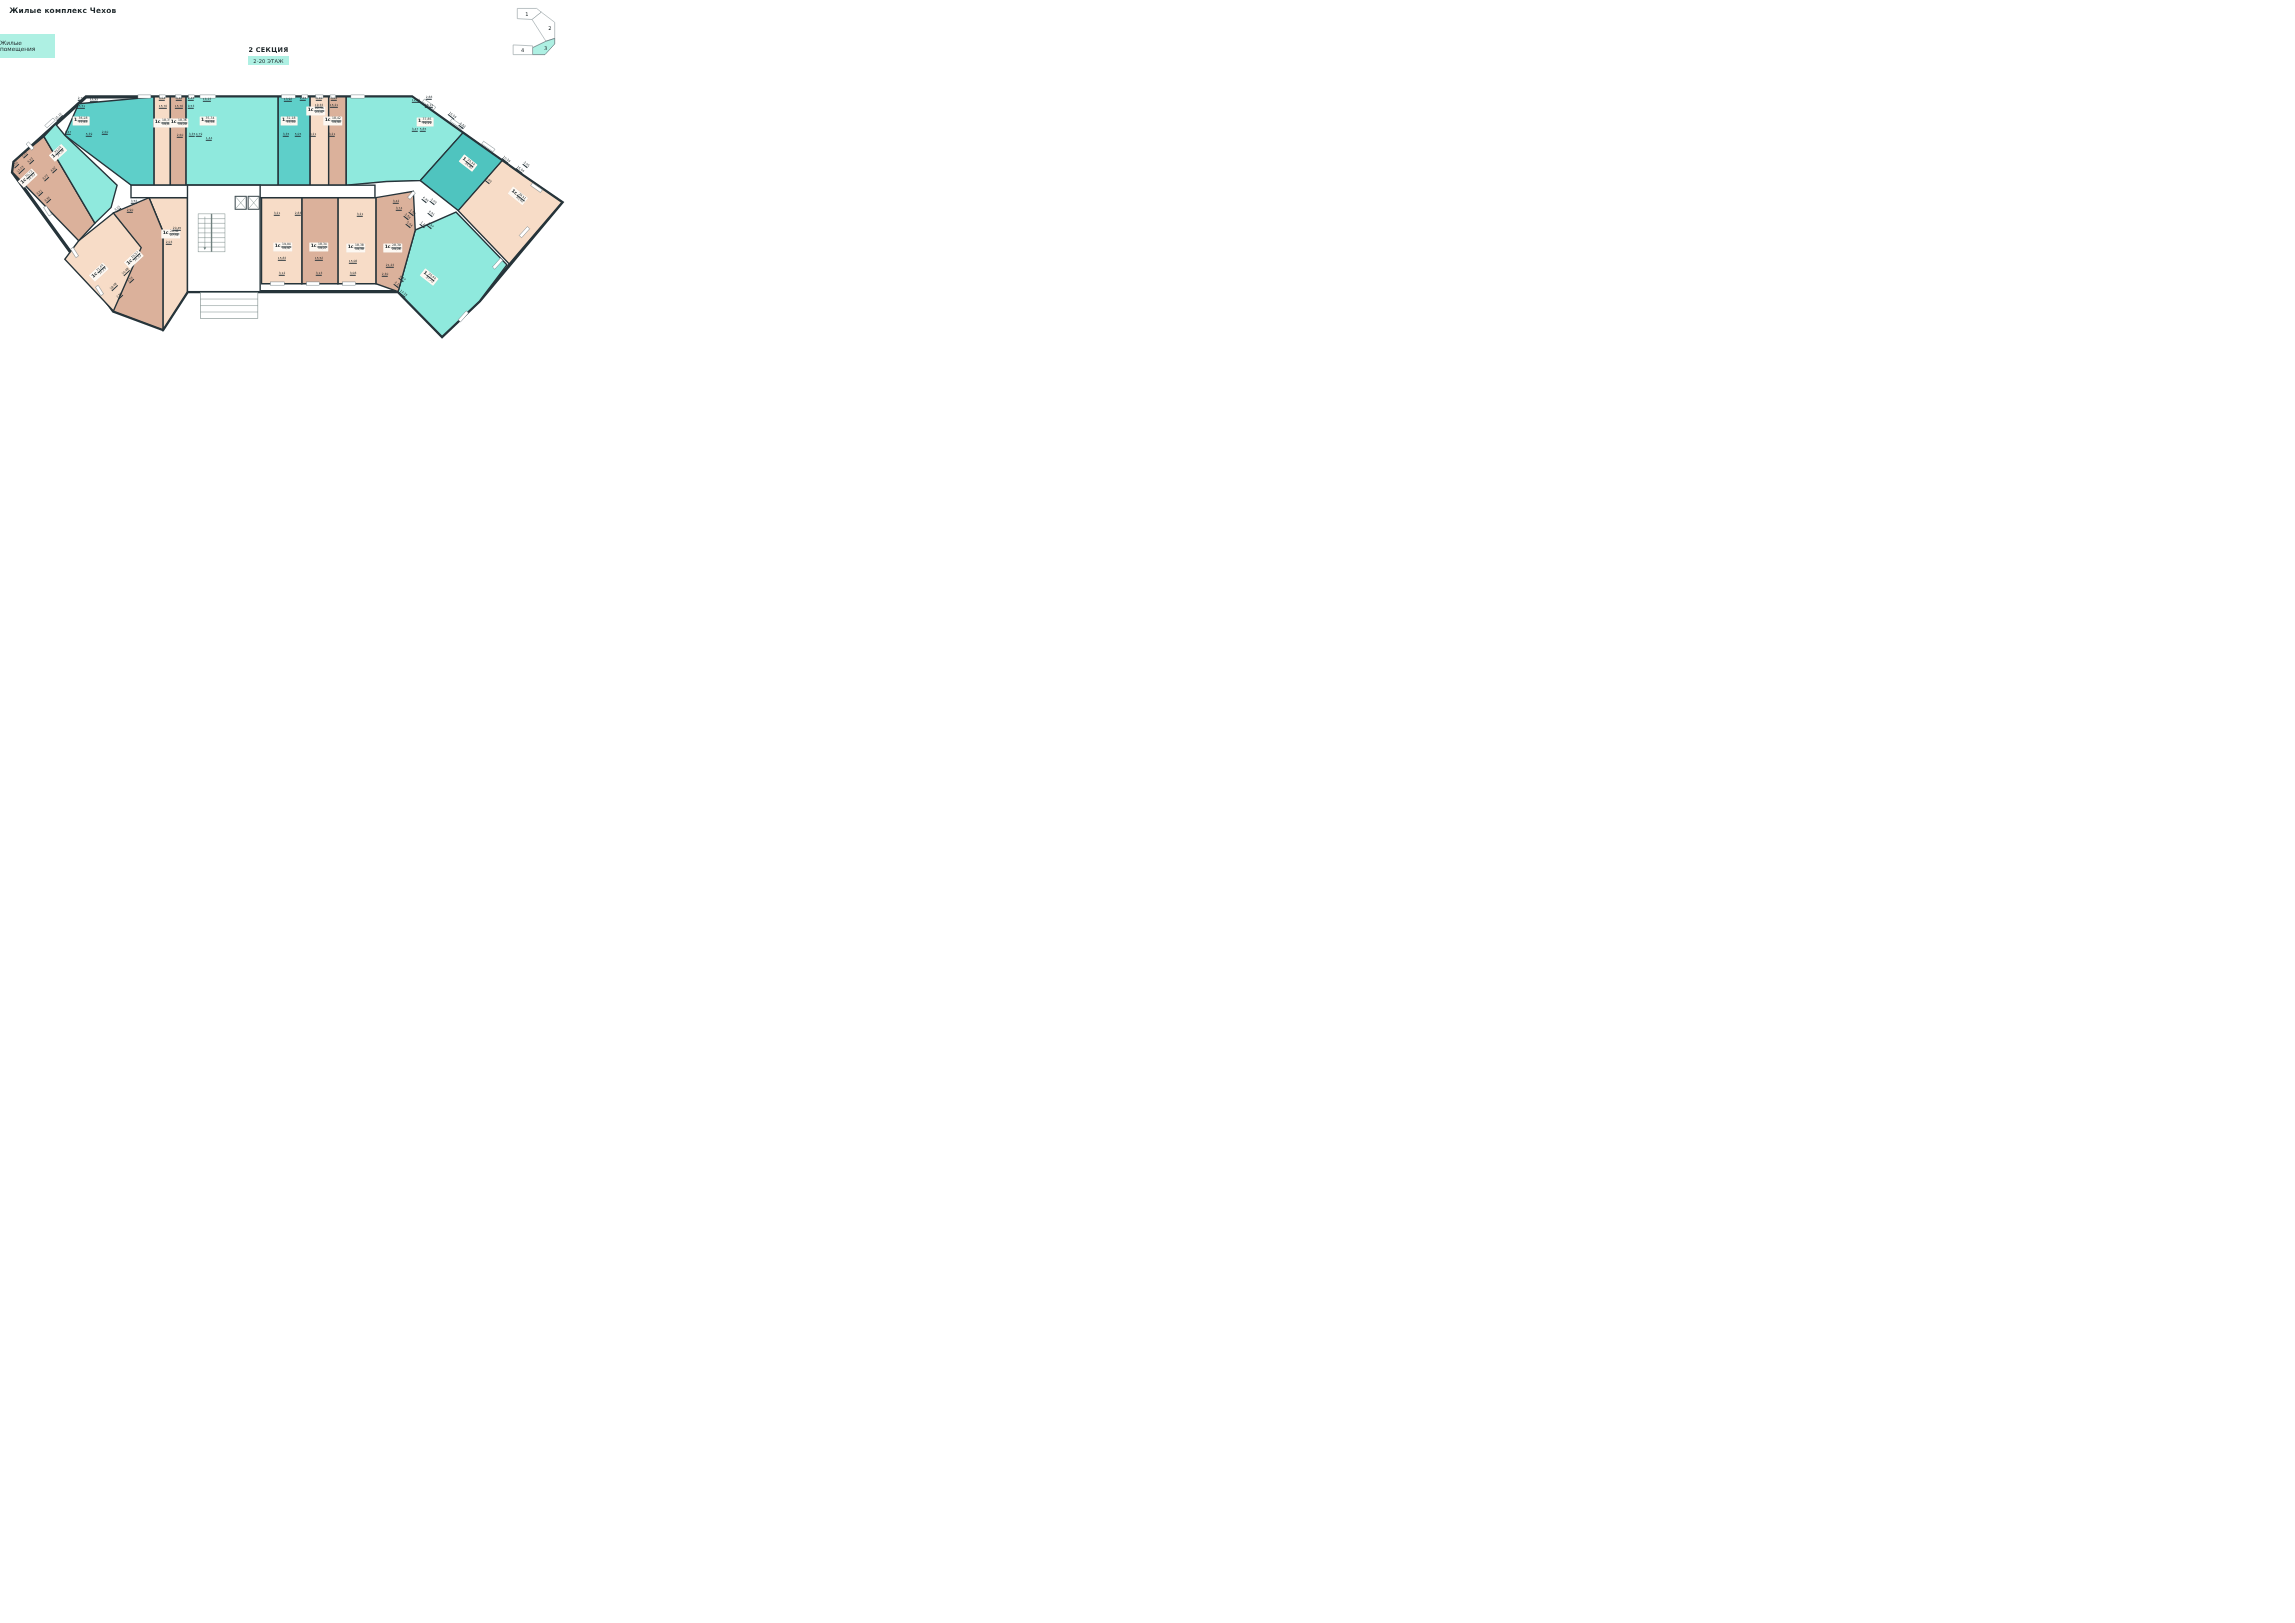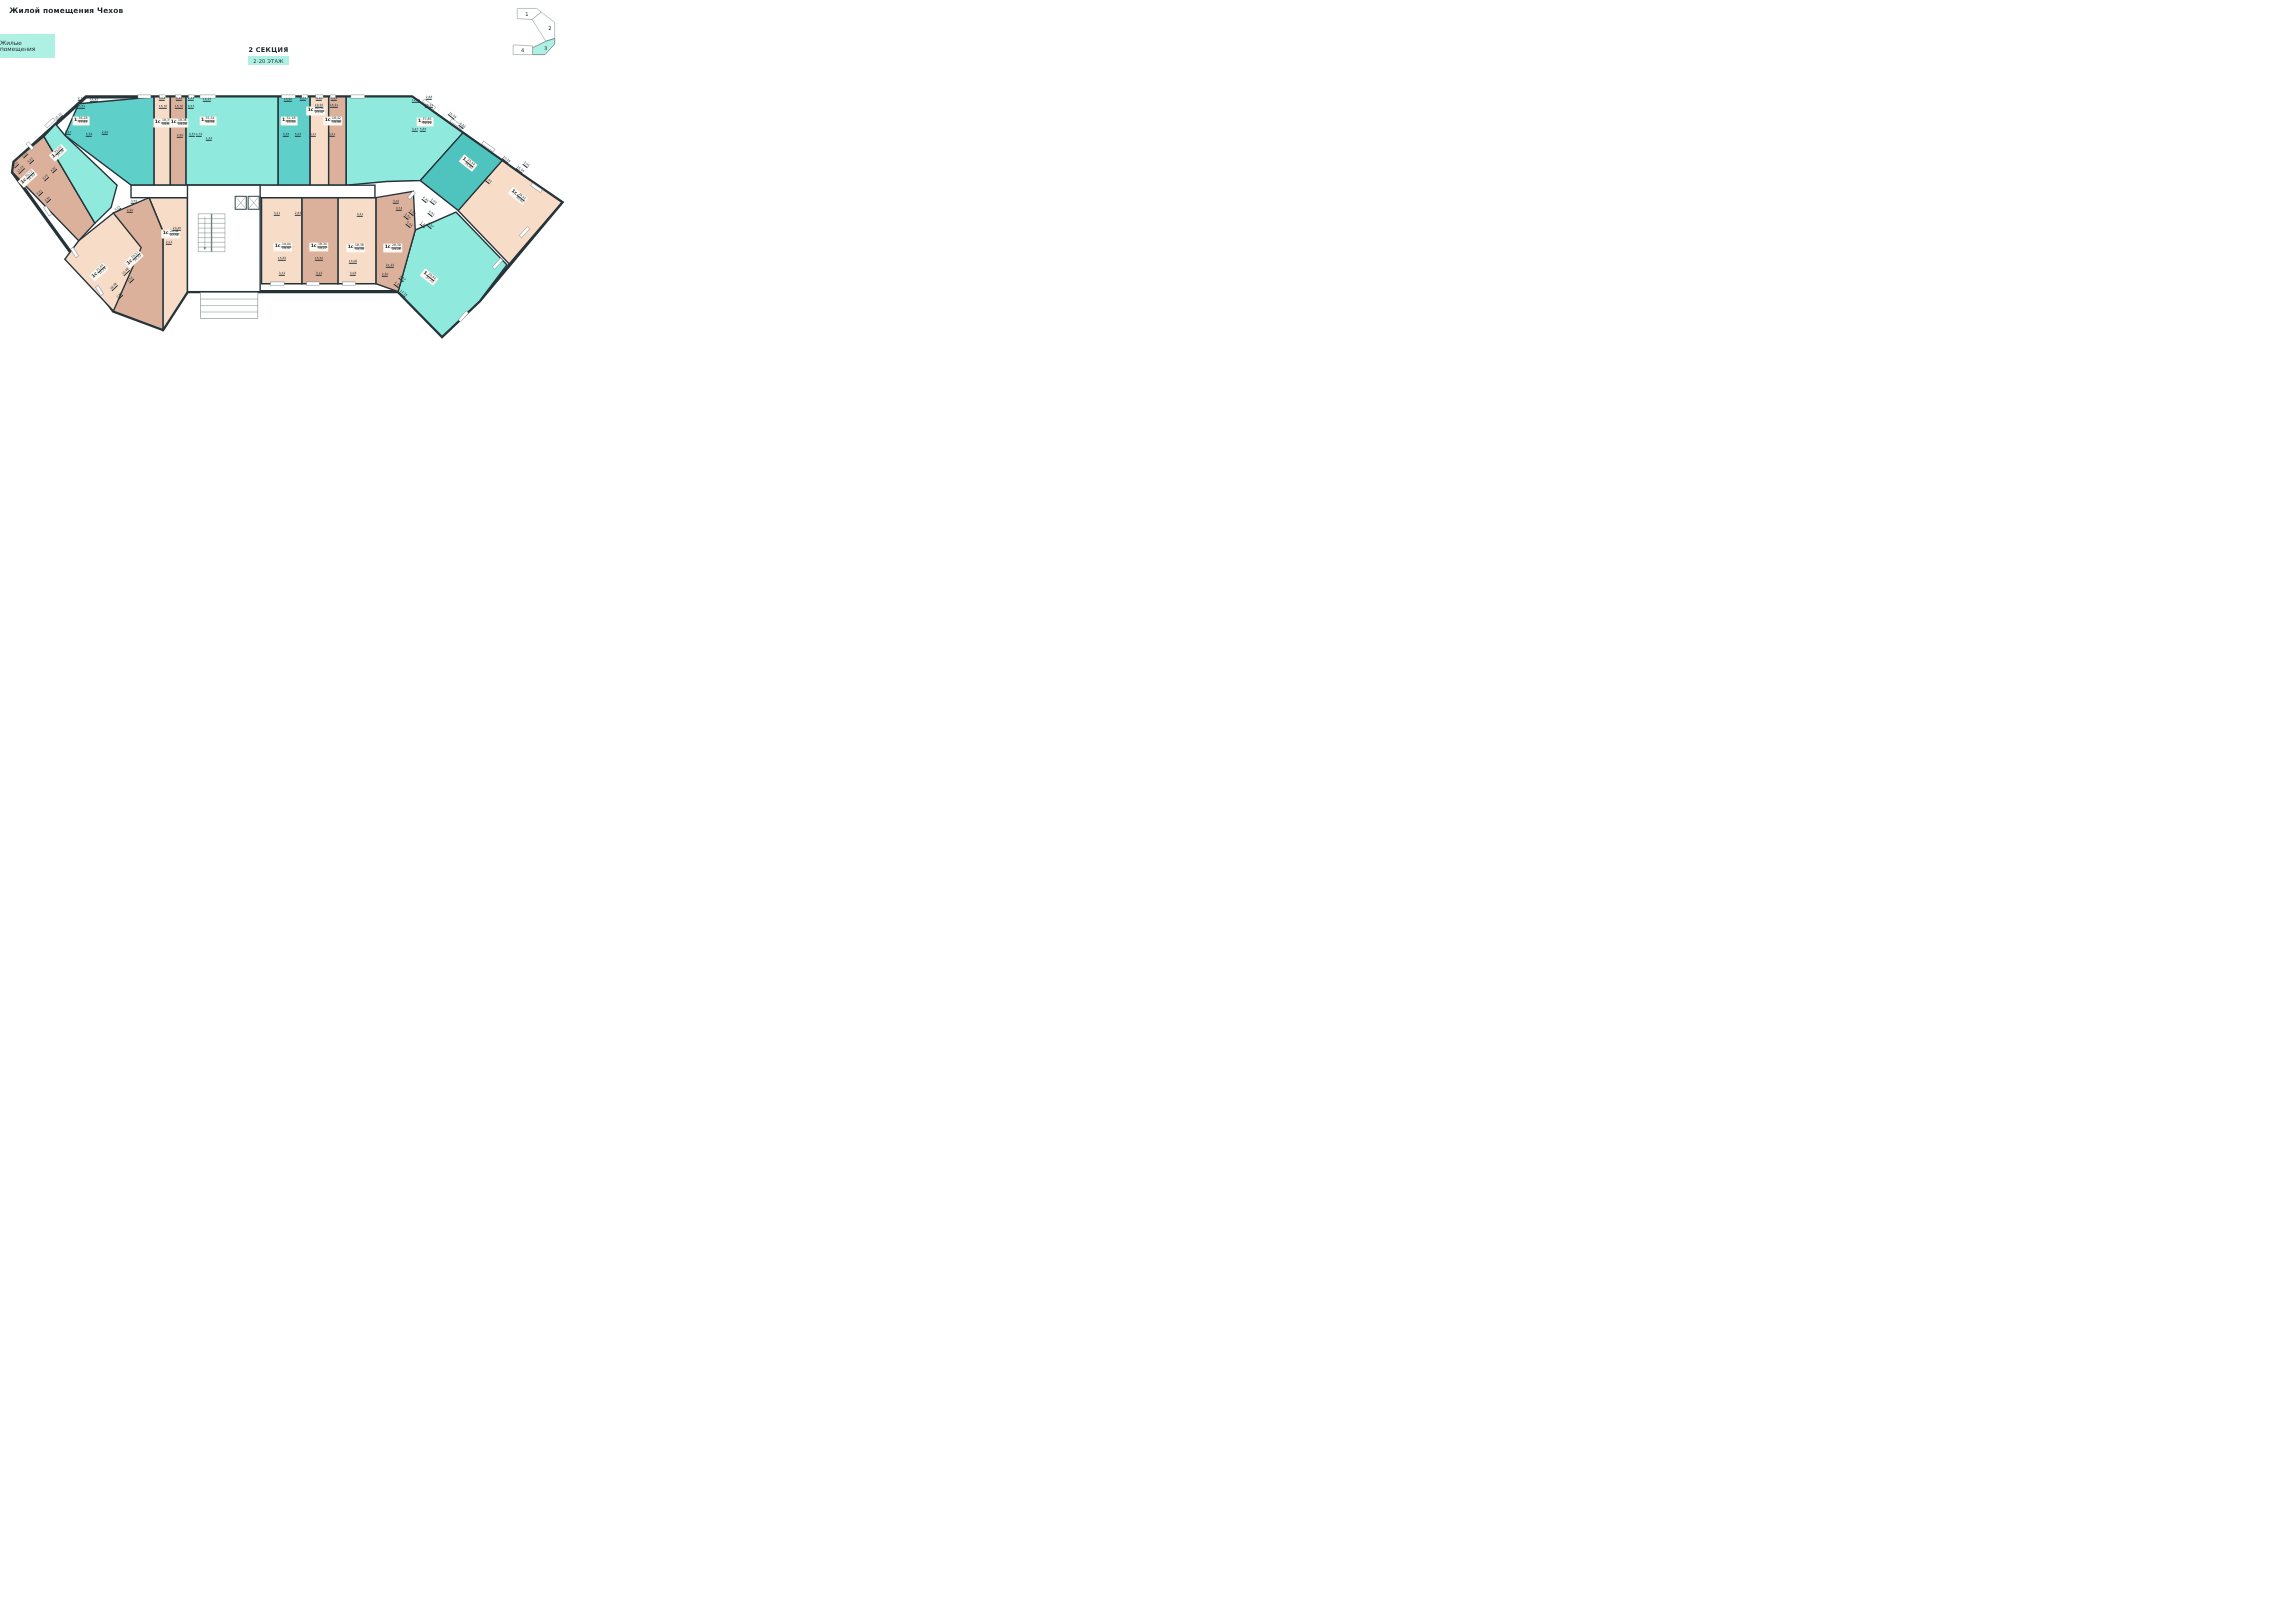--- a/index.html
+++ b/index.html
@@ -32,21 +32,21 @@
   .floors-badge{display:inline-block;margin-top:2.3px;padding:1.4px 5.6px;background:var(--tealPale);font-size:5.1px;letter-spacing:0.2px;}
   .minimap{position:absolute;left:509px;top:3.7px;}
   .mm{fill:#fff;stroke:#8d989c;stroke-width:1.3;}
   .mm-active{fill:var(--tealPale);stroke:#45565c;}
   .mm-num{font-size:11px;fill:#1d2629;}
 </style>
 </head>
 <body>
 
 <div id="page">
-  <div class="page-title">Жилой помещения Чехов</div>
+  <div class="page-title">Жилые комплекс Чехов</div>
   <div class="legend-badge">Жилые помещения</div>
   <div class="section-head">
     <div class="section-title">2 СЕКЦИЯ</div>
     <div class="floors-badge">2-20 ЭТАЖ</div>
   </div>
 
   <svg class="minimap" width="60" height="56" viewBox="0 0 130 120">
     <polygon class="mm" points="18,9 60,9 70,17 50,33 18,31"></polygon>
     <polygon class="mm" points="70,17 99,39 99,74 80,80 50,33"></polygon>
     <polygon class="mm mm-active" points="80,80 99,74 99,86 78,109 51,109 51,94"></polygon>

